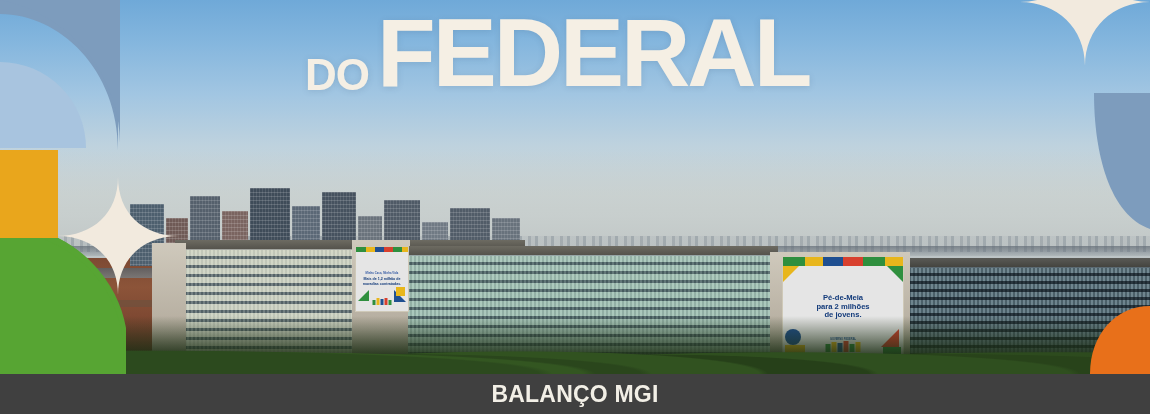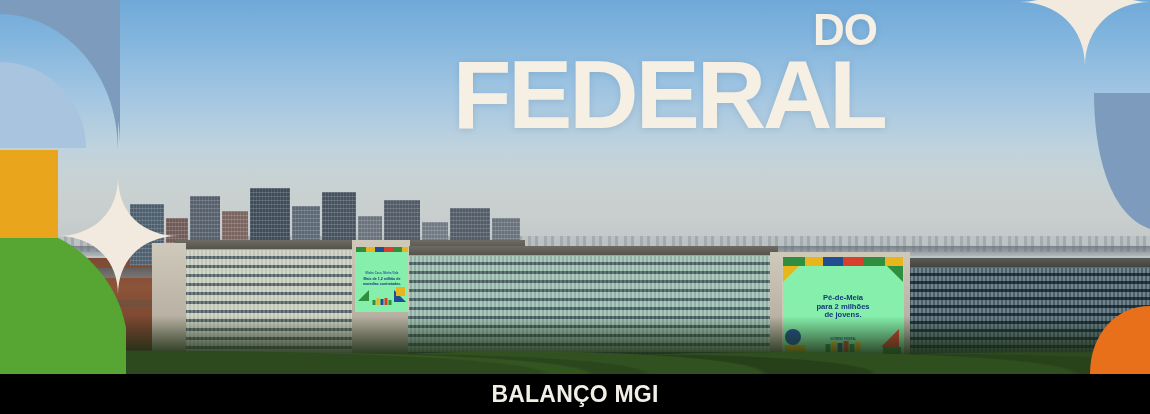--- a/index.html
+++ b/index.html
@@ -82,21 +82,21 @@
     background:linear-gradient(to bottom,#6d6b62,#55534c);
   }
   .pillar {
     position:absolute;
     background:linear-gradient(to bottom,#cfc9bc,#b4ac9e 70%,#8e897c);
   }
 
   
   .billboard {
     position:absolute;
-    background:#86efac;
+    background:#e5e5e5;
     border:1px solid #cfc9b8;
     overflow:hidden;
     display:flex; flex-direction:column; align-items:center; justify-content:center;
     color:#123a7a;
     text-align:center;
     line-height:1.12;
     font-weight:bold;
   }
   .bb-kicker { color:#2a52a0; letter-spacing:.1px; }
   .bb-tri { position:absolute; width:0; height:0; }
@@ -127,28 +127,28 @@
   .headline {
     position:absolute; left:305px; top:12px; width:580px;
     color:#f5efe4;
     text-shadow:0 1px 6px rgba(60,90,120,.18);
     user-select:none;
   }
   .line1 {
     font-size:60px; font-weight:bold; letter-spacing:-1.5px;
     line-height:.96; white-space:nowrap;
   }
-  .line2 { display:flex; align-items:flex-end; line-height:.9; margin-top:-2px;flex-direction:column; }
+  .line2 { display:flex; align-items:flex-end; line-height:.9; margin-top:-2px; }
   .word-do { font-size:44px; font-weight:bold; letter-spacing:-1px; padding-right:8px; padding-bottom:2px; }
   .word-estado { font-size:96px; font-weight:bold; letter-spacing:-3px; }
 
   
   .bottombar {
     position:absolute; left:0; right:0; bottom:0; height:40px;
-    background:#000000;
+    background:#404040;
     display:flex; align-items:center; justify-content:center;
     gap:24px;
   }
   .bar-strong {
     color:#f2efe6; font-size:23px; font-weight:bold; letter-spacing:.2px;
   }
   .bar-light {
     color:#c9d7e9; font-size:23px; font-weight:300; letter-spacing:.2px;
   }
 </style>

